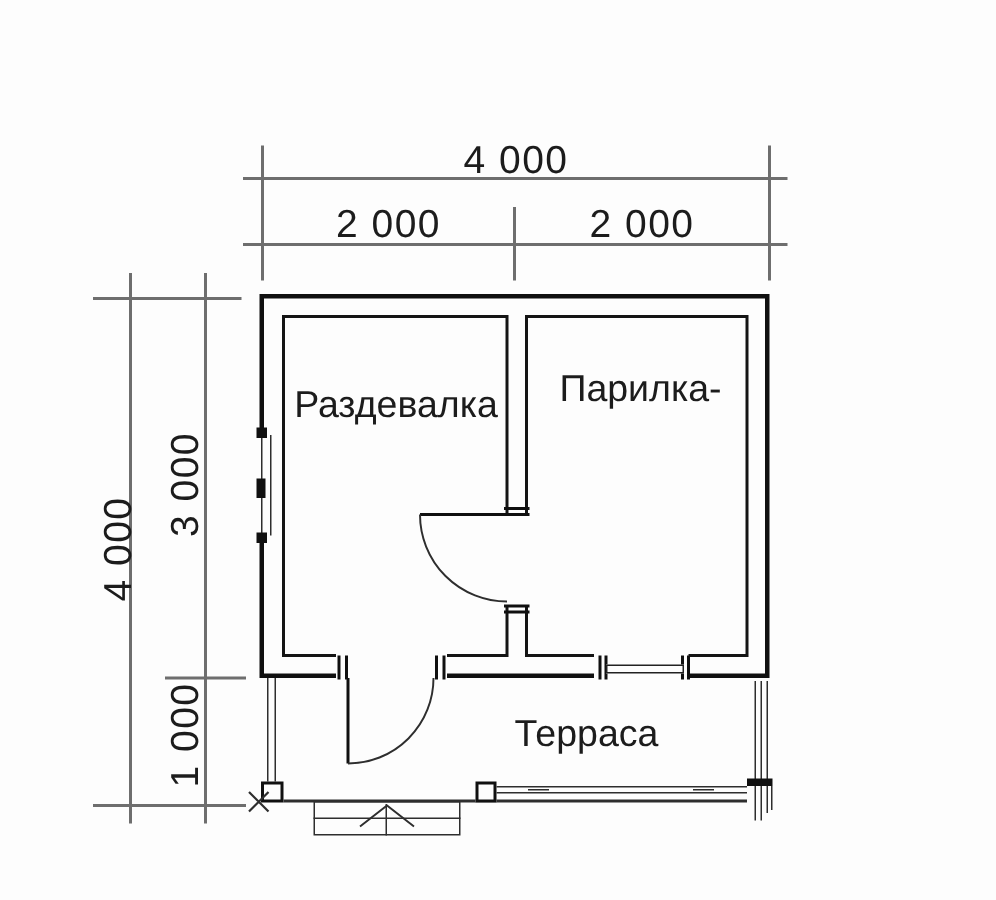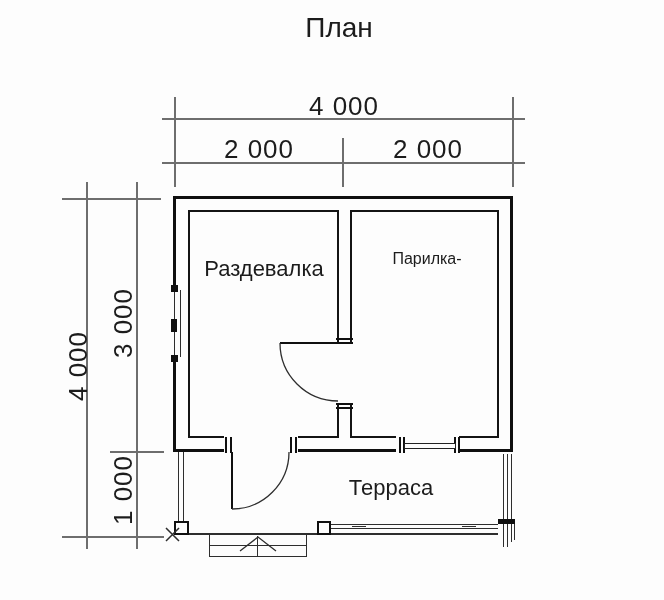--- a/index.html
+++ b/index.html
@@ -1,40 +1,39 @@
 <!DOCTYPE html>
 <html><head>
 <meta charset="utf-8">
 <style>
   html,body{margin:0;padding:0;}
   body{background:#ffffff;font-family:"Liberation Sans", sans-serif;}
   #canvas{position:relative;width:664px;height:600px;background:#fdfdfd;overflow:hidden;color:#1c1c1c;}
   .abs{position:absolute;}
   .txt{position:absolute;text-align:center;color:#1c1c1c;white-space:nowrap;}
   .dimtxt{font-size:26px;letter-spacing:1px;}
-  .roomtxt{font-size:22px;}
+  .roomtxt{font-size:25px;}
   .rot{transform:rotate(-90deg);transform-origin:center center;}
   .dimline{position:absolute;background:#6e6e6e;}
   .thin{position:absolute;background:#2e2e2e;}
   .wallline{position:absolute;background:#101010;}
   .whitepatch{position:absolute;background:#fdfdfd;}
   .blackblock{position:absolute;background:#101010;}
   .outerwall{position:absolute;border:3px solid #101010;box-sizing:border-box;background:transparent;}
   .room{position:absolute;border:2px solid #141414;box-sizing:border-box;background:transparent;}
   .post{position:absolute;border:2px solid #101010;box-sizing:border-box;background:#fdfdfd;}
   .steps{position:absolute;border:1px solid #2e2e2e;box-sizing:border-box;background:transparent;}
   .sill{position:absolute;border:1px solid #222;box-sizing:border-box;background:#fdfdfd;}
   svg.overlay{position:absolute;left:0;top:0;pointer-events:none;}
 </style>
 </head>
 <body>
 
 <div id="canvas">
 
-  <div class="txt" style="left:259px;top:12px;width:160px;font-size:28px;">План</div>
 
   <div class="dimline" style="left:162px;top:118px;width:363px;height:2px;"></div>
   <div class="dimline" style="left:162px;top:162px;width:363px;height:2px;"></div>
   <div class="dimline" style="left:174px;top:97px;width:2px;height:90px;"></div>
   <div class="dimline" style="left:512px;top:97px;width:2px;height:90px;"></div>
   <div class="dimline" style="left:342px;top:138px;width:2px;height:49px;"></div>
   <div class="txt dimtxt" style="left:294px;top:91px;width:100px;">4 000</div>
   <div class="txt dimtxt" style="left:209px;top:134px;width:100px;">2 000</div>
   <div class="txt dimtxt" style="left:378px;top:134px;width:100px;">2 000</div>
 
@@ -45,21 +44,21 @@
   <div class="dimline" style="left:62px;top:536px;width:102px;height:2px;"></div>
   <div class="txt dimtxt rot" style="left:16px;top:353px;width:120px;height:26px;">4 000</div>
   <div class="txt dimtxt rot" style="left:61px;top:310px;width:120px;height:26px;">3 000</div>
   <div class="txt dimtxt rot" style="left:61px;top:477px;width:120px;height:26px;">1 000</div>
 
   <div class="outerwall" style="left:173px;top:196px;width:340px;height:256px;"></div>
   <div class="room" style="left:188px;top:210px;width:151px;height:228px;"></div>
   <div class="room" style="left:350px;top:210px;width:149px;height:228px;"></div>
 
   <div class="txt roomtxt" style="left:189px;top:256px;width:150px;">Раздевалка</div>
-  <div class="abs" style="left:352px;top:246px;width:150px;text-align:center;font-size:16px;line-height:26px;">
+  <div class="abs" style="left:352px;top:246px;width:150px;text-align:center;font-size:25px;line-height:26px;">
     <span style="display:block;">Парилка-</span>
   </div>
   <div class="txt roomtxt" style="left:316px;top:475px;width:150px;">Терраса</div>
 
   <div class="whitepatch" style="left:171px;top:289px;width:16px;height:69px;"></div>
   <div class="thin" style="left:174px;top:290px;width:1px;height:67px;"></div>
   <div class="thin" style="left:180px;top:290px;width:1px;height:67px;"></div>
   <div class="blackblock" style="left:171px;top:285px;width:7px;height:7px;"></div>
   <div class="blackblock" style="left:171px;top:319px;width:6px;height:13px;"></div>
   <div class="blackblock" style="left:171px;top:355px;width:7px;height:7px;"></div>

